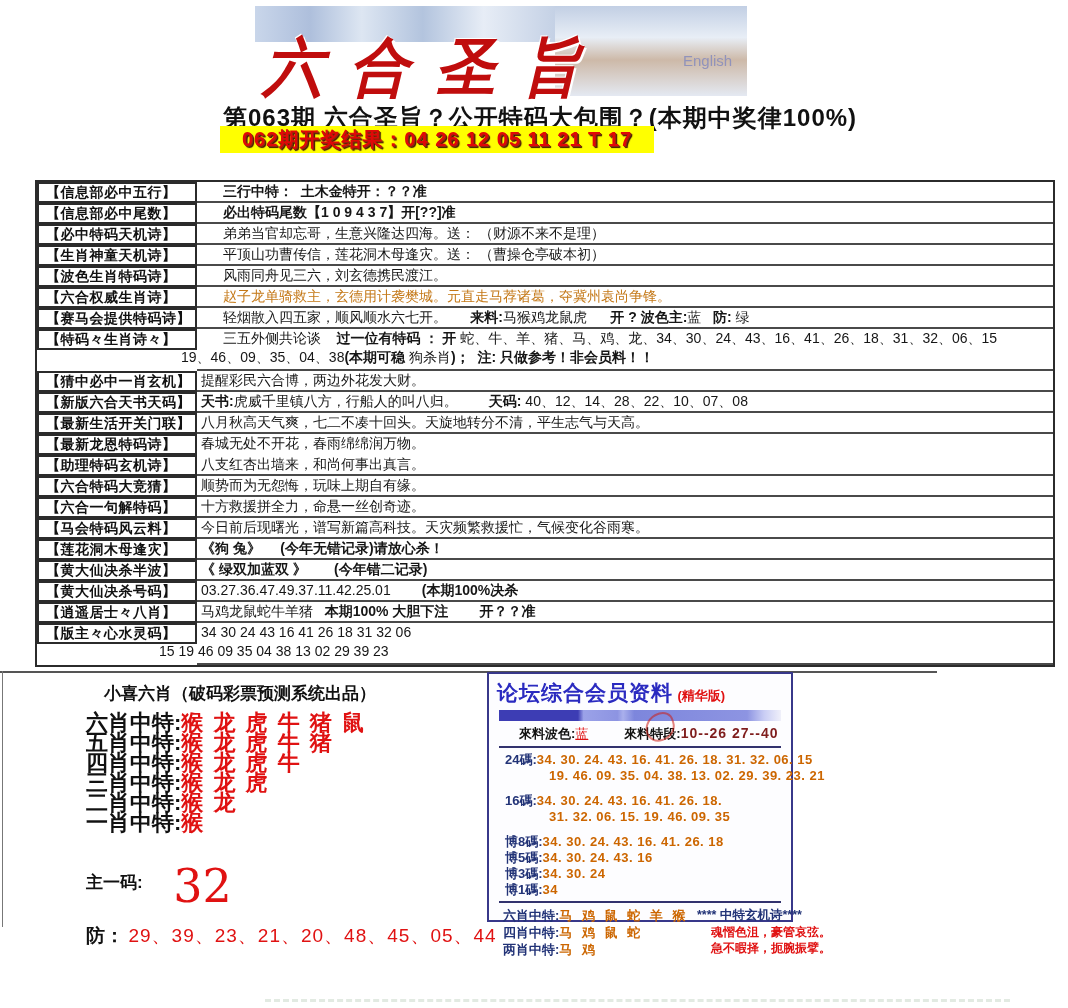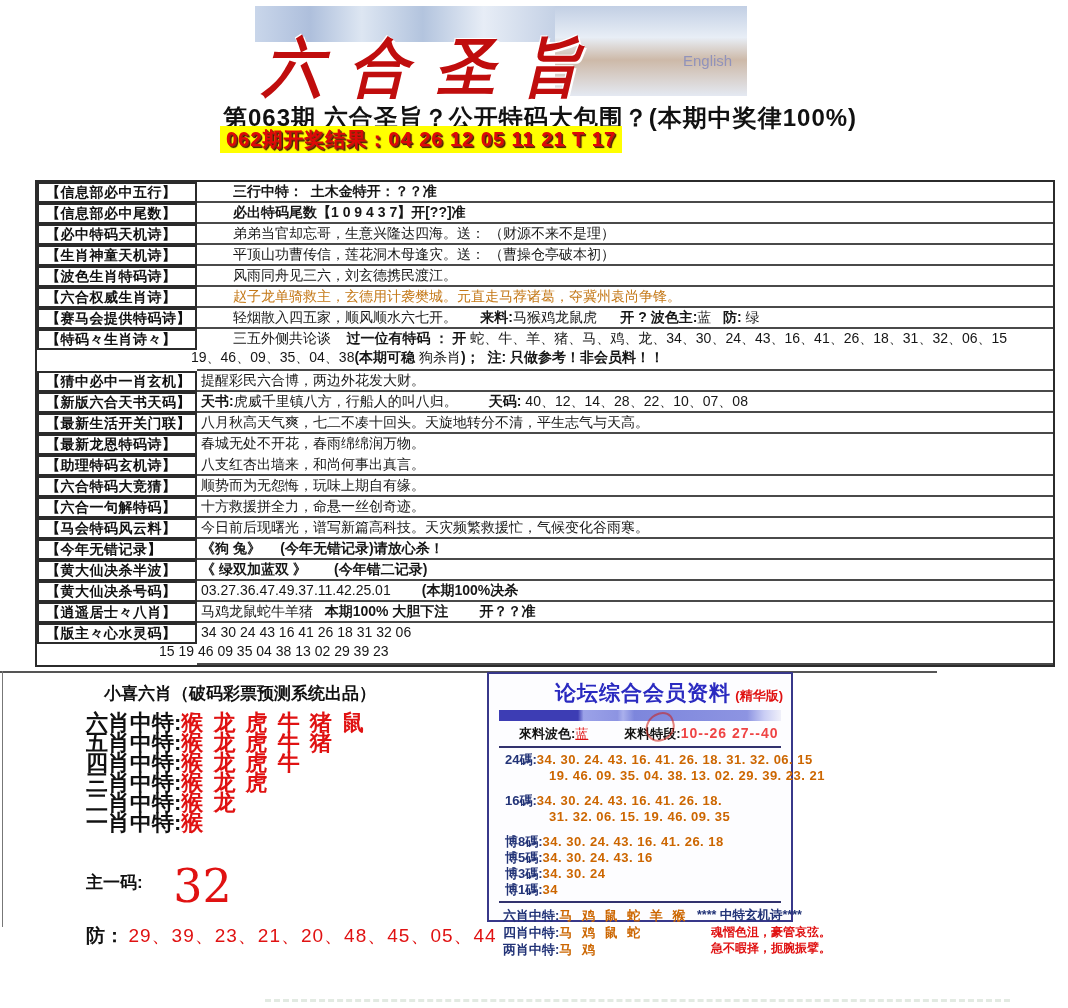--- a/index.html
+++ b/index.html
@@ -13,35 +13,35 @@
   .banner-photo-right { position:absolute; left:300px; top:2px; width:192px; height:90px;
      background:linear-gradient(180deg,#c2cfe4 0%,#e8eef6 35%,#cdb9a8 60%,#e4e9f2 100%); }
   .banner-title { position:absolute; left:8px; top:24px; font-family:"DejaVu Serif","Liberation Serif",serif;
      font-size:60px; font-weight:bold; font-style:italic; color:#c00d0d; letter-spacing:26px; white-space:nowrap;
      text-shadow:2px 2px 0 #fff, -1px -1px 0 #fff; transform:scaleY(1.05); }
   .banner-english { position:absolute; left:428px; top:48px; font-size:15px; color:#9193bb;text-align:center; }
 
   .issue-line { position:absolute; left:175px; top:102px; font-size:24px; font-weight:bold; color:#111;
      letter-spacing:1px; white-space:nowrap;margin-left:48px; }
   .result-line { position:absolute; left:220px; top:126px; background:#ffff00; color:#e00808;
-     font-size:20px; font-weight:bold; padding:0 6px; white-space:nowrap; letter-spacing:1px;
+     font-size:20px; font-weight:bold; padding:0 22px; white-space:nowrap; letter-spacing:1px;
      text-shadow:1px 1px 0 #8d2a0a, 2px 2px 1px #3c1204; }
 
   
   .main-table { position:absolute; left:35px; top:180px; width:1020px; border:2px solid #2b2b2b; background:#fff; }
   .t-row { display:flex; min-height:21px; }
   .t-row.tall { min-height:42px; }
   .t-label { flex:none; width:160px; height:21px; align-self:flex-start; border:2px solid #2b2b2b;
      font-size:14px; font-weight:bold; line-height:16px; padding-left:7px; letter-spacing:0.5px;
      white-space:nowrap; color:#111; background:#fff; }
   .t-content { flex:1; border-bottom:2px solid #4a4a4a; font-size:14px; color:#161616;
      padding-left:4px; white-space:pre-wrap; }
   .t-content .cline { line-height:19px; white-space:pre-wrap; }
   .t-row.noline .t-content { border-bottom:none; }
-  .t-content.padwide { padding-left:36px; }
+  .t-content.padwide { padding-left:26px; }
   .cline.outdent { margin-left:-42px; }
   .p-n { font-weight:normal; }
   .p-b { font-weight:bold; }
   .p-o { color:#c47817; }
 
   
   .bottom-topline { position:absolute; left:0; top:671px; width:937px; height:2px; background:#555; }
   .bottom-leftline { position:absolute; left:2px; top:671px; width:1px; height:256px; background:#777; }
 
   .xiaoxi { position:absolute; left:86px; top:682px; width:380px; }
@@ -52,29 +52,29 @@
   .mc-row { margin-top:26px; white-space:nowrap; }
   .mc-label { font-size:17px; font-weight:bold; color:#111; vertical-align:14px; }
   .mc-value { font-family:"DejaVu Serif","Liberation Serif",serif; font-size:46px; color:#e01212; margin-left:26px; }
   .guard-row { margin-top:10px; white-space:nowrap; }
   .g-label { font-size:19px; font-weight:bold; color:#111; }
   .g-values { font-size:19px; color:#e01212; letter-spacing:1px; }
 
   
   .member-box { position:absolute; left:487px; top:672px; width:306px; height:250px;
      border:2px solid #38388a; background:#fdfdff; padding:4px 8px 0 8px; }
-  .m-title { text-align:right; white-space:nowrap; margin-top:1px; }
+  .m-title { text-align:left; white-space:nowrap; margin-top:1px; }
   .m-title .mt-main { color:#2a2ac0; font-size:21px; font-weight:bold; letter-spacing:1px; }
   .m-title .mt-suffix { color:#e01212; font-size:13px; font-weight:bold; }
   .m-bar { height:11px; margin:3px 2px 4px 2px;
      background:linear-gradient(90deg,#3d3db4 0%,#3d3db4 28%,#9ba2e8 30%,#8d94e2 42%,#aab0ec 44%,#7d86dc 48%,#8d94e2 88%,#c9cdf4 94%,#f0f0fa 100%); }
   .m-waveline { display:flex; font-size:13px; white-space:nowrap; padding-left:22px; position:relative; }
   .m-lab { font-weight:bold; color:#111; }
   .m-wave-val { color:#e01212; text-decoration:underline; margin-right:36px; }
-  .m-seg-val { color:#ef4444; font-weight:bold; font-size:14px; letter-spacing:1px; }
+  .m-seg-val { color:#7f1d1d; font-weight:bold; font-size:14px; letter-spacing:1px; }
   .m-scribble { position:absolute; left:148px; top:-12px; width:30px; height:28px;
      border:2px solid rgba(205,30,20,.55); border-radius:60% 40% 55% 45%; transform:rotate(-18deg); }
   .m-divider { height:2px; background:#32326e; margin:3px 2px 4px 2px; }
   .m-codes { padding-left:8px; }
   .m-code-block { margin-bottom:9px; }
   .m-code-block.compact { margin-bottom:0; }
   .m-code-line { font-size:13px; line-height:16px; white-space:nowrap; }
   .m-code-label { color:#223377; font-weight:bold; }
   .m-code-nums { color:#cc6600; font-weight:bold; letter-spacing:0.5px; }
   .m-code-line2 { padding-left:44px; }
@@ -162,21 +162,21 @@
       </div>
       <div class="t-row">
         <div class="t-label">【六合一句解特码】</div>
         <div class="t-content"><div class="cline"><span class="p-n">十方救援拼全力，命悬一丝创奇迹。</span></div></div>
       </div>
       <div class="t-row">
         <div class="t-label">【马会特码风云料】</div>
         <div class="t-content"><div class="cline"><span class="p-n">今日前后现曙光，谱写新篇高科技。天灾频繁救援忙，气候变化谷雨寒。</span></div></div>
       </div>
       <div class="t-row">
-        <div class="t-label">【今年无错记录】</div>
+        <div class="t-label">【莲花洞木母逢灾】</div>
         <div class="t-content"><div class="cline"><span class="p-b">《狗 兔》     (今年无错记录)请放心杀！</span></div></div>
       </div>
       <div class="t-row">
         <div class="t-label">【黄大仙决杀半波】</div>
         <div class="t-content"><div class="cline"><span class="p-b">《 绿双加蓝双 》       (今年错二记录)</span></div></div>
       </div>
       <div class="t-row">
         <div class="t-label">【黄大仙决杀号码】</div>
         <div class="t-content"><div class="cline"><span class="p-n">03.27.36.47.49.37.11.42.25.01</span><span class="p-b">        (本期100%决杀</span></div></div>
       </div>

